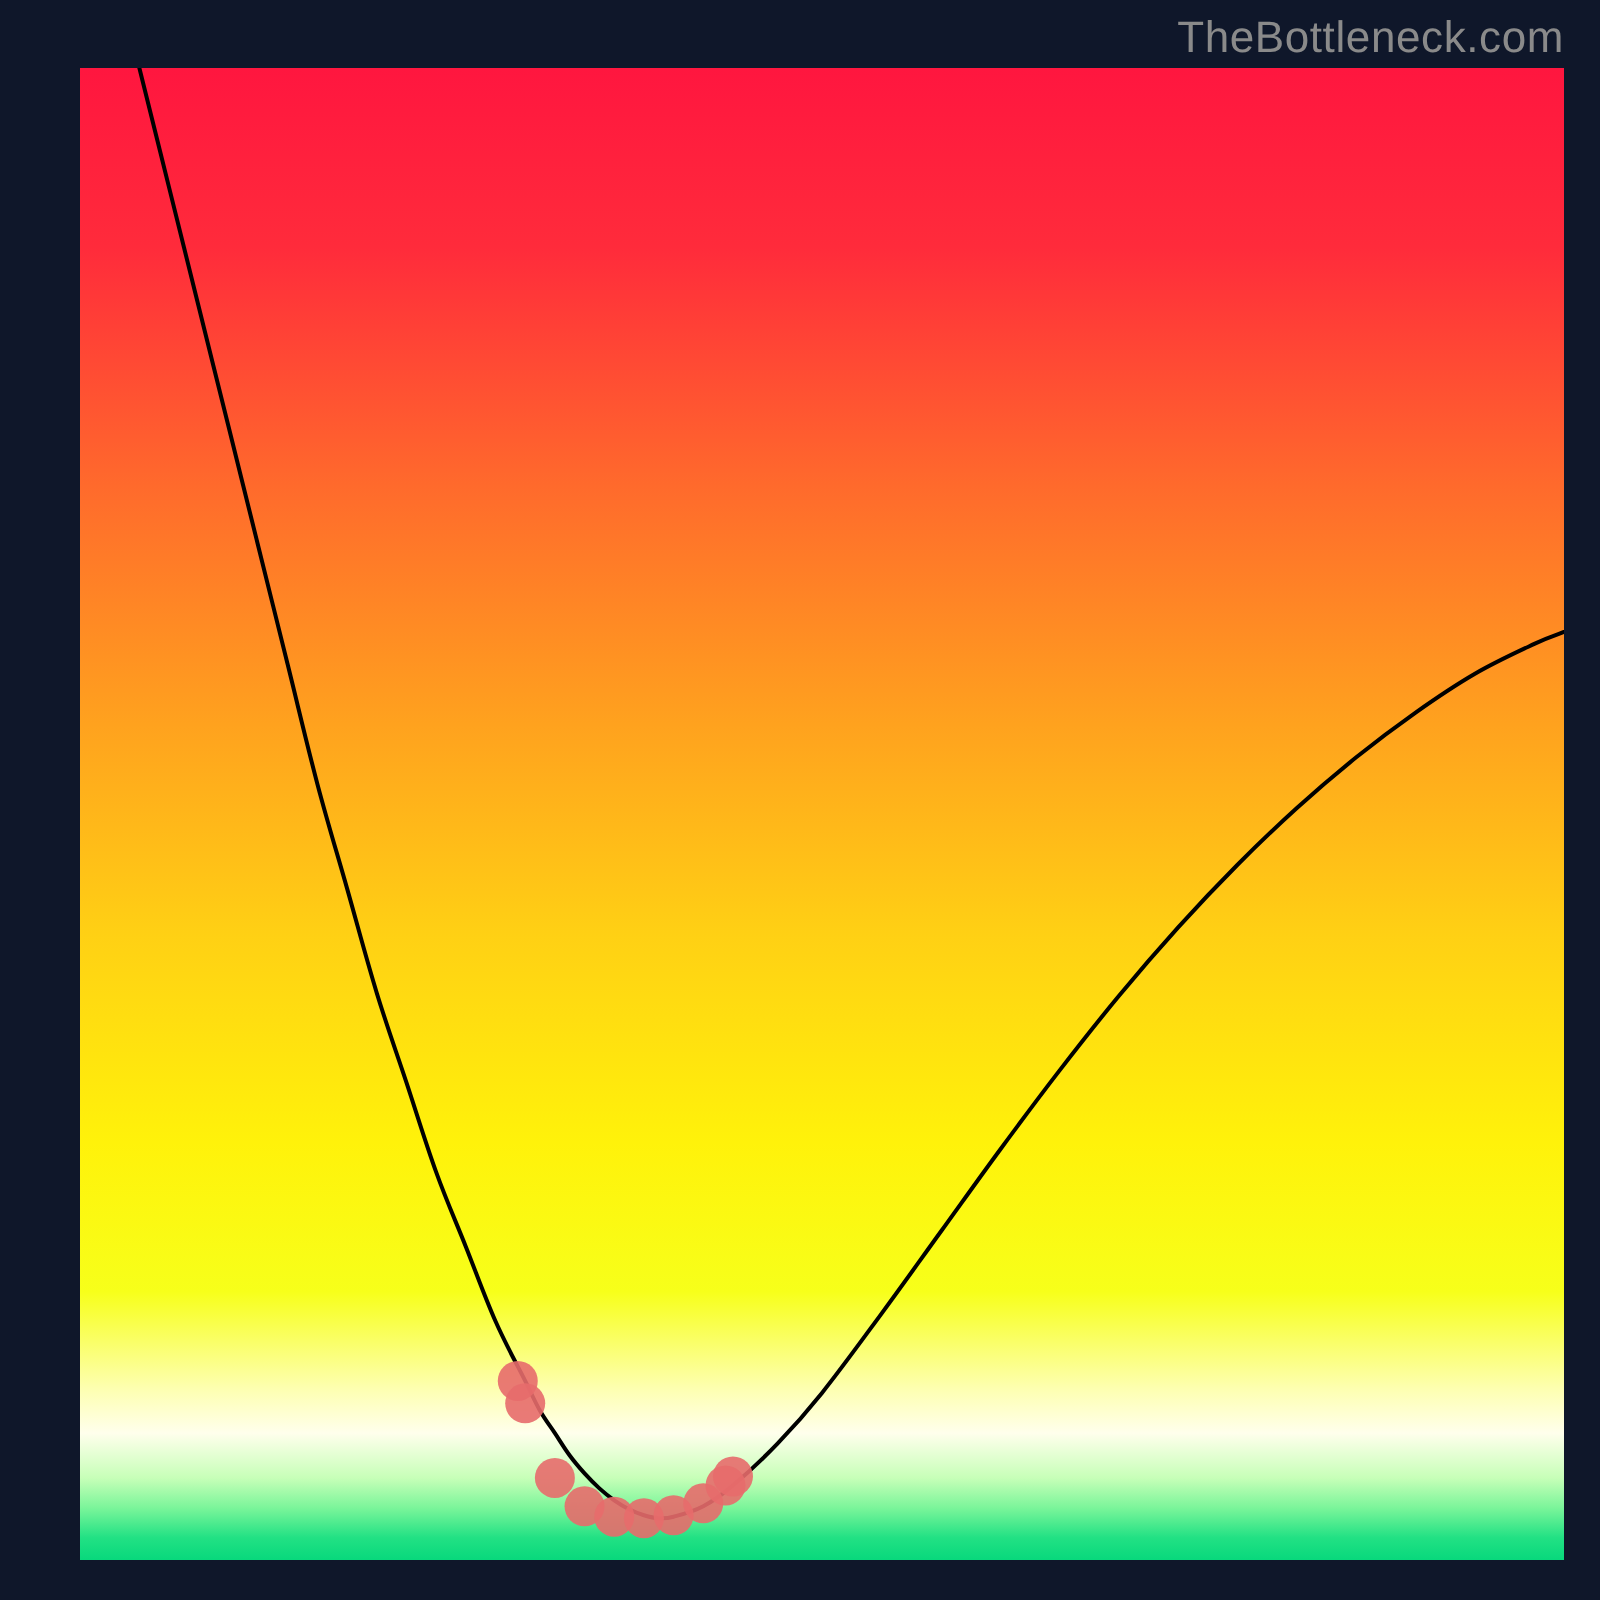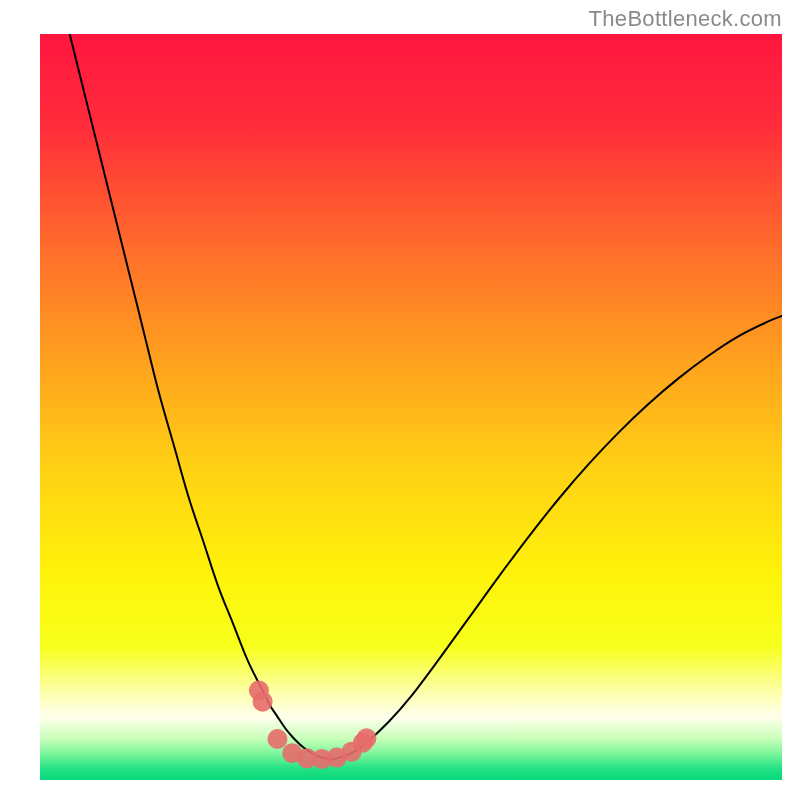--- a/index.html
+++ b/index.html
@@ -10,21 +10,21 @@
     background: #000;
     overflow: hidden;
     font-family: Arial, Helvetica, sans-serif;
   }
   .frame {
     position: absolute;
     left: 0;
     top: 0;
     width: 800px;
     height: 800px;
-    background: #ffffff;
+    background: #0f172a;
   }
   .plot-area {
     position: absolute;
     left: 40px;
     top: 34px;
     width: 742px;
     height: 746px;
     overflow: hidden;
   }
   .gradient {

